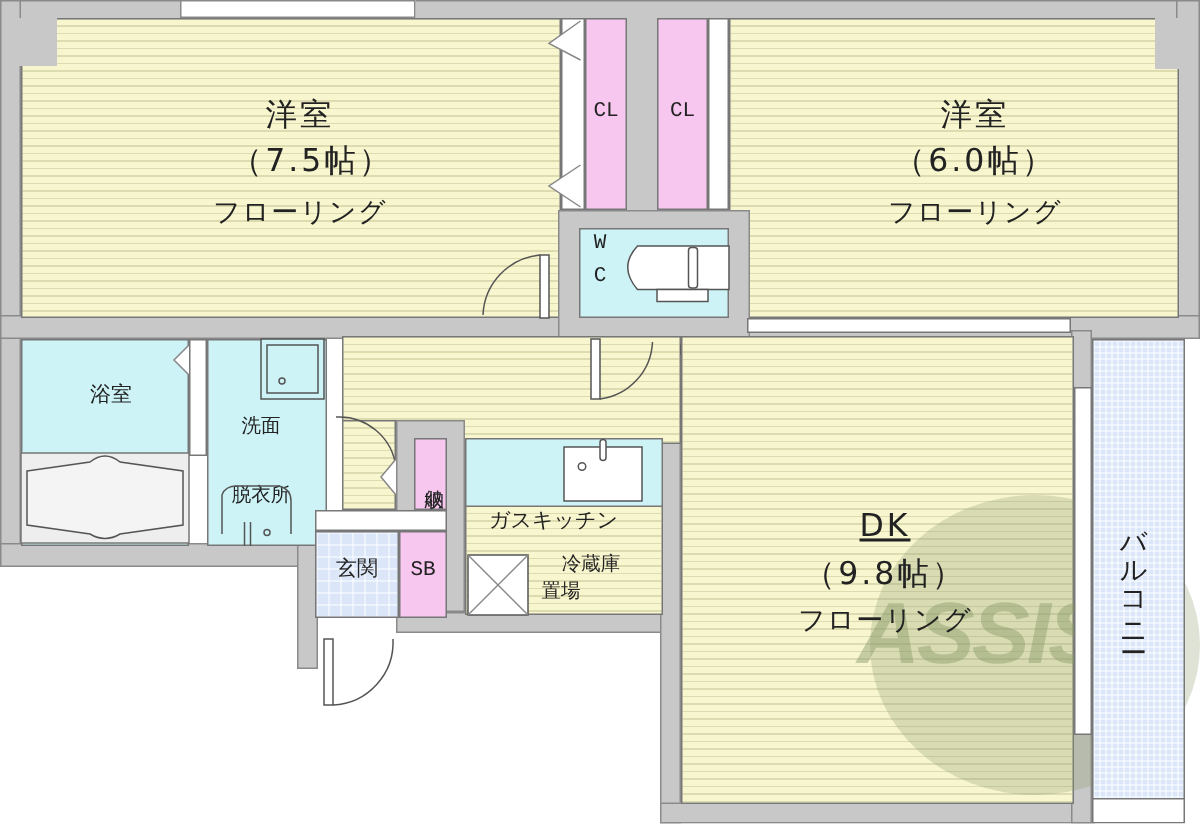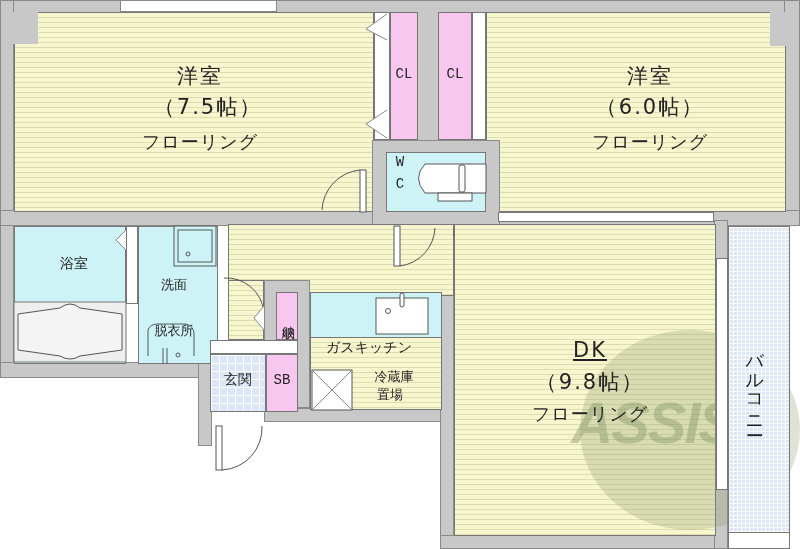--- a/index.html
+++ b/index.html
@@ -140,21 +140,21 @@
   <circle cx="388" cy="311" r="2.5" fill="none" stroke="#555"></circle>
   <rect x="400" y="293" width="4" height="14" rx="2" fill="#fff" stroke="#555"></rect>
 </svg>
 <div class="label sm" style="left:312px;top:340px;width:114px;">ガスキッチン</div>
 <svg style="left:0;top:0;width:800px;height:549px;" viewBox="0 0 800 549">
   <rect x="312" y="370" width="40" height="40" fill="#fff" stroke="#555"></rect>
   <line x1="312" y1="370" x2="352" y2="410" stroke="#888"></line>
   <line x1="352" y1="370" x2="312" y2="410" stroke="#888"></line>
 </svg>
 <div class="label xs" style="left:364px;top:370px;width:60px;">冷蔵庫</div>
-<div class="label xs" style="left:360px;top:388px;width:60px;">置場</div>
+<div class="label xs" style="left:344px;top:388px;width:60px;">置場</div>
 
 <div class="floor" style="left:454px;top:224px;width:262px;height:312px;"></div>
 <div class="white" style="left:498px;top:212px;width:216px;height:10px;"></div>
 
 <svg style="left:0;top:0;width:800px;height:549px;" viewBox="0 0 800 549">
   <ellipse cx="690" cy="430" rx="110" ry="100" fill="#8a9a6a" opacity="0.28"></ellipse>
 </svg>
 <div class="label" style="left:560px;top:390px;width:220px;font-size:58px;font-weight:bold;font-style:italic;color:#8a9a6a;opacity:0.45;letter-spacing:-2px;font-family:'Liberation Sans',sans-serif;">ASSIST</div>
 
 <div class="label big" style="left:510px;top:338px;width:160px;text-decoration:underline;">DK</div>

